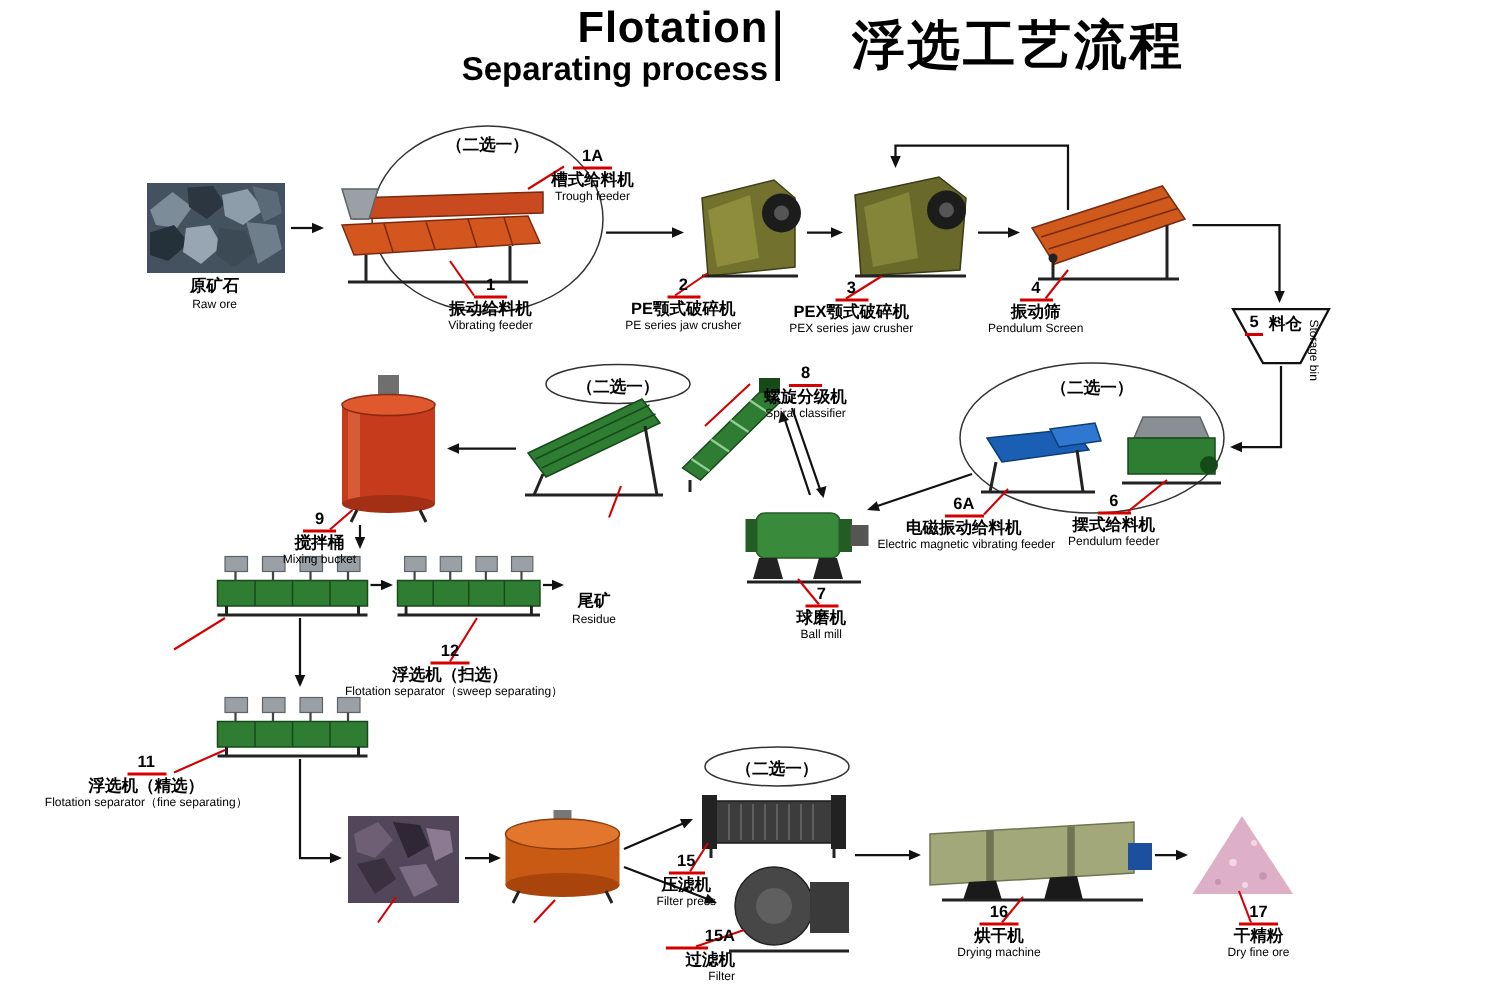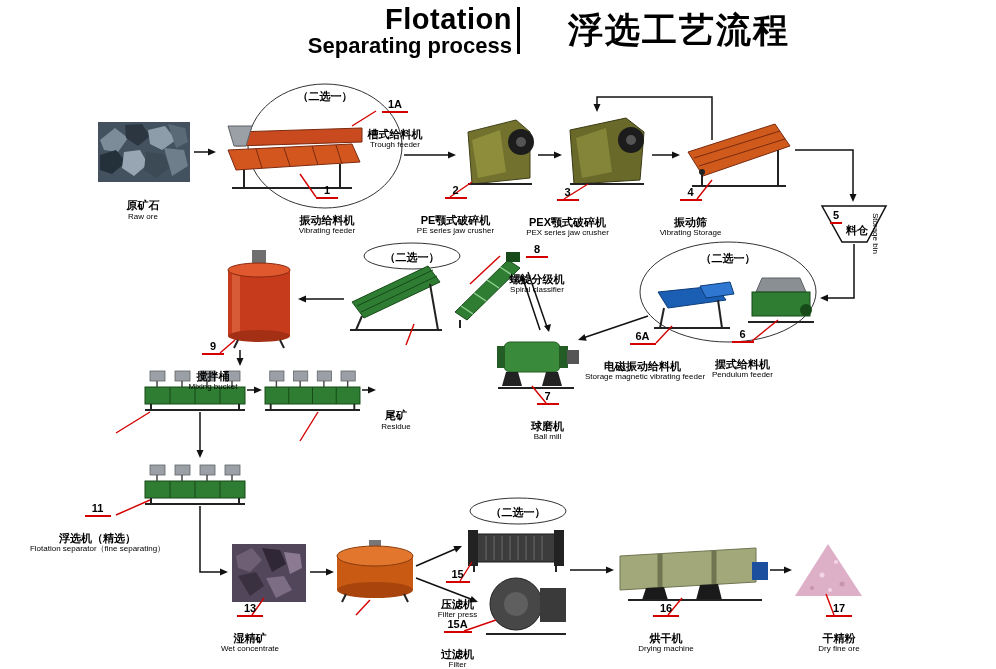--- a/index.html
+++ b/index.html
@@ -14,21 +14,21 @@
   .t-en-sub  { position:absolute; left:270px; top:33px; width:242px; text-align:right;
                font-size:22px; font-weight:bold; z-index:2; }
   .t-bar     { position:absolute; left:517px; top:7px; width:3px; height:47px; background:#000; z-index:2; }
   .t-zh      { position:absolute; left:526px; top:7px; font-size:35px; font-weight:bold;
                font-family:"Liberation Serif","DejaVu Serif",serif; letter-spacing:2px; z-index:2; white-space:nowrap;margin-left:42px; }
 
   
   .label { position:absolute; text-align:center; z-index:3; }
   .label .num { font-size:11px; font-weight:bold; line-height:1.15; }
   .label .rl  { height:2px; background:#d40000; margin:0 auto; }
-  .label .zh  { font-size:11px; font-weight:bold; line-height:1.25; white-space:nowrap; margin-top:15px; }
+  .label .zh  { font-size:11px; font-weight:bold; line-height:1.25; white-space:nowrap; margin-top:1px; }
   .label .en  { font-size:8px; line-height:1.1; white-space:nowrap; }
 
   .choice { position:absolute; font-size:11px; font-weight:bold; text-align:center; z-index:3; white-space:nowrap; }
   .vtext  { position:absolute; font-size:8px; transform:rotate(90deg); transform-origin:left top;
             white-space:nowrap; z-index:3; }
   .binrow { display:flex; gap:4px; justify-content:center; align-items:flex-start; }
 </style>
 </head>
 <body>
 
@@ -354,21 +354,21 @@
     <div class="num">3</div>
     <div class="rl" style="width:22px"></div>
     <div class="zh">PEX颚式破碎机</div>
     <div class="en">PEX series jaw crusher</div>
   </div>
 
   <div class="label" style="left:648px;top:186px;width:85px;">
     <div class="num">4</div>
     <div class="rl" style="width:22px"></div>
     <div class="zh">振动筛</div>
-    <div class="en">Vibrating Storage</div>
+    <div class="en">Pendulum Screen</div>
   </div>
 
   <div class="label" style="left:824px;top:209px;width:50px;">
     <div class="binrow">
       <div>
         <div class="num">5</div>
         <div class="rl" style="width:12px"></div>
       </div>
       <div class="zh">料仓</div>
     </div>
@@ -379,21 +379,21 @@
     <div class="num">6</div>
     <div class="rl" style="width:22px"></div>
     <div class="zh">摆式给料机</div>
     <div class="en">Pendulum feeder</div>
   </div>
 
   <div class="label" style="left:585px;top:330px;width:115px;">
     <div class="num">6A</div>
     <div class="rl" style="width:26px"></div>
     <div class="zh">电磁振动给料机</div>
-    <div class="en">Storage magnetic vibrating feeder</div>
+    <div class="en">Electric magnetic vibrating feeder</div>
   </div>
 
   <div class="label" style="left:515px;top:390px;width:65px;">
     <div class="num">7</div>
     <div class="rl" style="width:22px"></div>
     <div class="zh">球磨机</div>
     <div class="en">Ball mill</div>
   </div>
 
   <div class="label" style="left:492px;top:243px;width:90px;">
@@ -412,42 +412,42 @@
   </div>
 
 
   <div class="label" style="left:25px;top:502px;width:145px;">
     <div class="num">11</div>
     <div class="rl" style="width:26px"></div>
     <div class="zh">浮选机（精选）</div>
     <div class="en">Flotation separator（fine separating）</div>
   </div>
 
+  <div class="label" style="left:230px;top:428px;width:140px;">
+    <div class="num">12</div>
+    <div class="rl" style="width:26px"></div>
+    <div class="zh">浮选机（扫选）</div>
+    <div class="en">Flotation separator（sweep separating）</div>
+  </div>
 
   <div class="label" style="left:368px;top:394px;width:56px;">
     <div class="zh">尾矿</div>
     <div class="en">Residue</div>
   </div>
 
-  <div class="label" style="left:215px;top:602px;width:70px;">
-    <div class="num">13</div>
-    <div class="rl" style="width:26px"></div>
-    <div class="zh">湿精矿</div>
-    <div class="en">Wet concentrate</div>
-  </div>
 
 
   <div class="label" style="left:425px;top:568px;width:65px;">
     <div class="num">15</div>
     <div class="rl" style="width:24px"></div>
     <div class="zh">压滤机</div>
     <div class="en">Filter press</div>
   </div>
 
-  <div class="label" style="left:425px;top:618px;width:65px;">
+  <div class="label" style="left:425px;top:618px;width:65px;text-align:right;">
     <div class="num">15A</div>
     <div class="rl" style="width:28px"></div>
     <div class="zh">过滤机</div>
     <div class="en">Filter</div>
   </div>
 
   <div class="label" style="left:630px;top:602px;width:72px;">
     <div class="num">16</div>
     <div class="rl" style="width:26px"></div>
     <div class="zh">烘干机</div>

